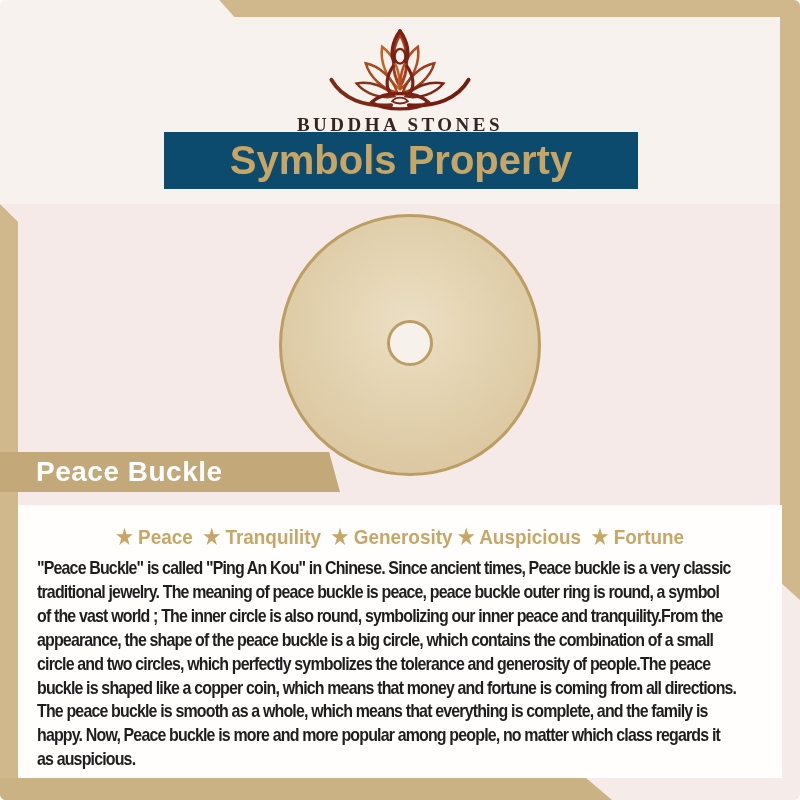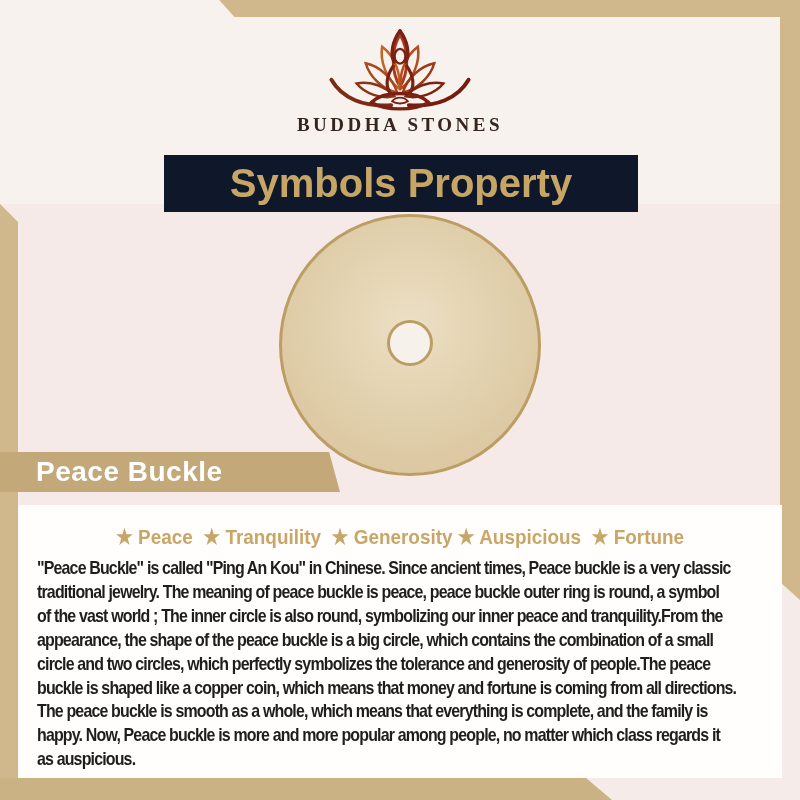--- a/index.html
+++ b/index.html
@@ -1,17 +1,17 @@
 <!DOCTYPE html>
 <html><head>
 <meta charset="utf-8">
 <style>
   html,body{margin:0;padding:0;}
   body{font-family:"Liberation Sans",sans-serif;}
-  .canvas{position:relative;width:800px;height:800px;background:#f5ebe8;overflow:hidden;}
+  .canvas{position:relative;width:800px;height:800px;background:#f5ebe8;overflow:hidden;border-radius:6px;}
 
   
   .bg-top{position:absolute;left:0;top:0;width:800px;height:204px;background:#f8f2ef;}
   .bg-mid{position:absolute;left:0;top:204px;width:800px;height:301px;background:#f5eae7;}
   .panel{position:absolute;left:18px;top:505px;width:764px;height:273px;background:#fffefd;}
 
   
   .bar-top{position:absolute;left:0;top:0;width:800px;height:17px;background:#d0b78c;
     clip-path:polygon(27.4% 0,100% 0,100% 100%,29.3% 100%);}
   .band-right{position:absolute;left:780px;top:16px;width:20px;height:584px;background:#d0b78c;
@@ -19,21 +19,21 @@
   .band-left{position:absolute;left:0;top:204px;width:18px;height:596px;background:#d0b78c;
     clip-path:polygon(0 0,100% 3%,100% 100%,0 100%);}
   .bar-bottom{position:absolute;left:0;top:778px;width:612px;height:22px;background:#cbb285;
     clip-path:polygon(0 0,95.75% 0,100% 100%,0 100%);}
 
   
   .logo{position:absolute;left:315px;top:18px;width:170px;height:98px;}
   .brand{position:absolute;left:0;top:114px;width:800px;text-align:center;
     font-family:"Liberation Serif",serif;font-size:19px;font-weight:600;letter-spacing:3.5px;
     color:#34251f;}
-  .title-banner{position:absolute;left:164px;top:155px;width:474px;height:57px;background:#0f172a;}
+  .title-banner{position:absolute;left:164px;top:132px;width:474px;height:57px;background:#0c4a6e;}
   .title-banner span{display:block;text-align:center;line-height:57px;font-size:40px;font-weight:700;
     color:#c6a565;letter-spacing:0px;}
 
   
   .buckle{position:absolute;left:279px;top:214px;width:262px;height:262px;border-radius:50%;
     border:3px solid #bc9e64;box-sizing:border-box;
     background:radial-gradient(circle at 50% 42%, #ecdfc4 0%, #e2d1ae 45%, #d7c199 100%);}
   .buckle-hole{position:absolute;left:387px;top:320px;width:46px;height:46px;border-radius:50%;
     border:3px solid #bc9e64;box-sizing:border-box;background:#f7f1ec;}
 

